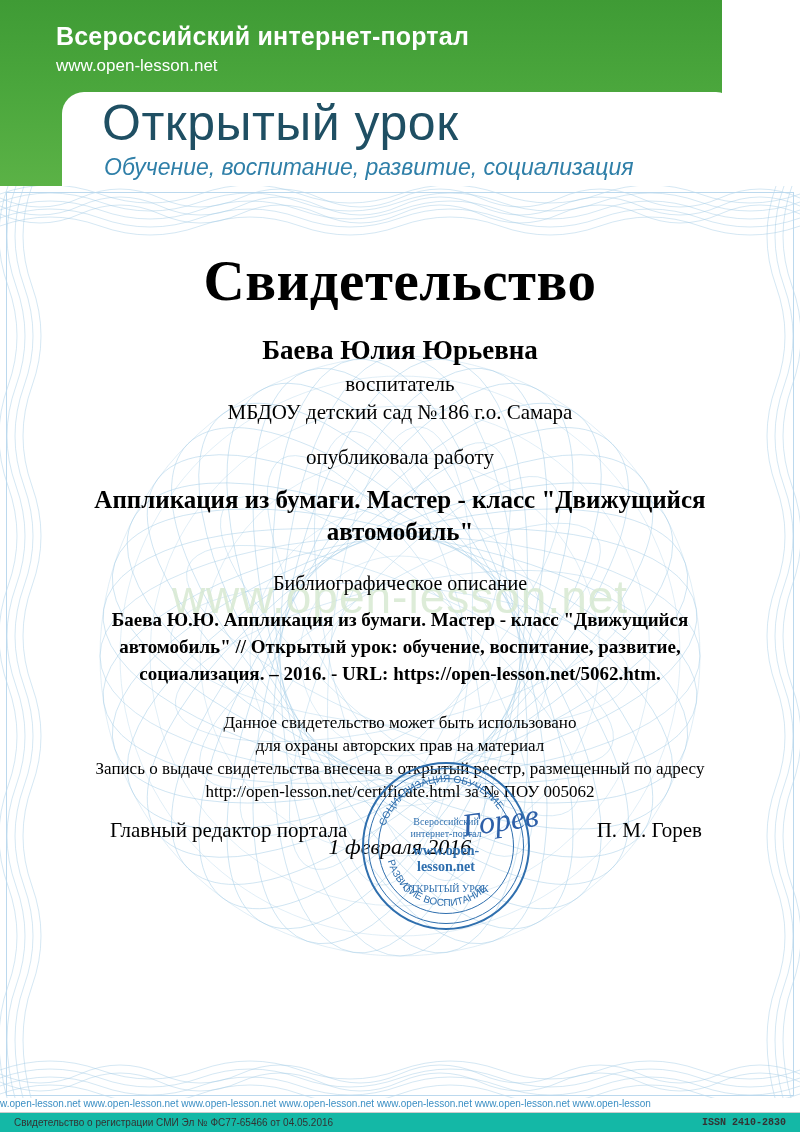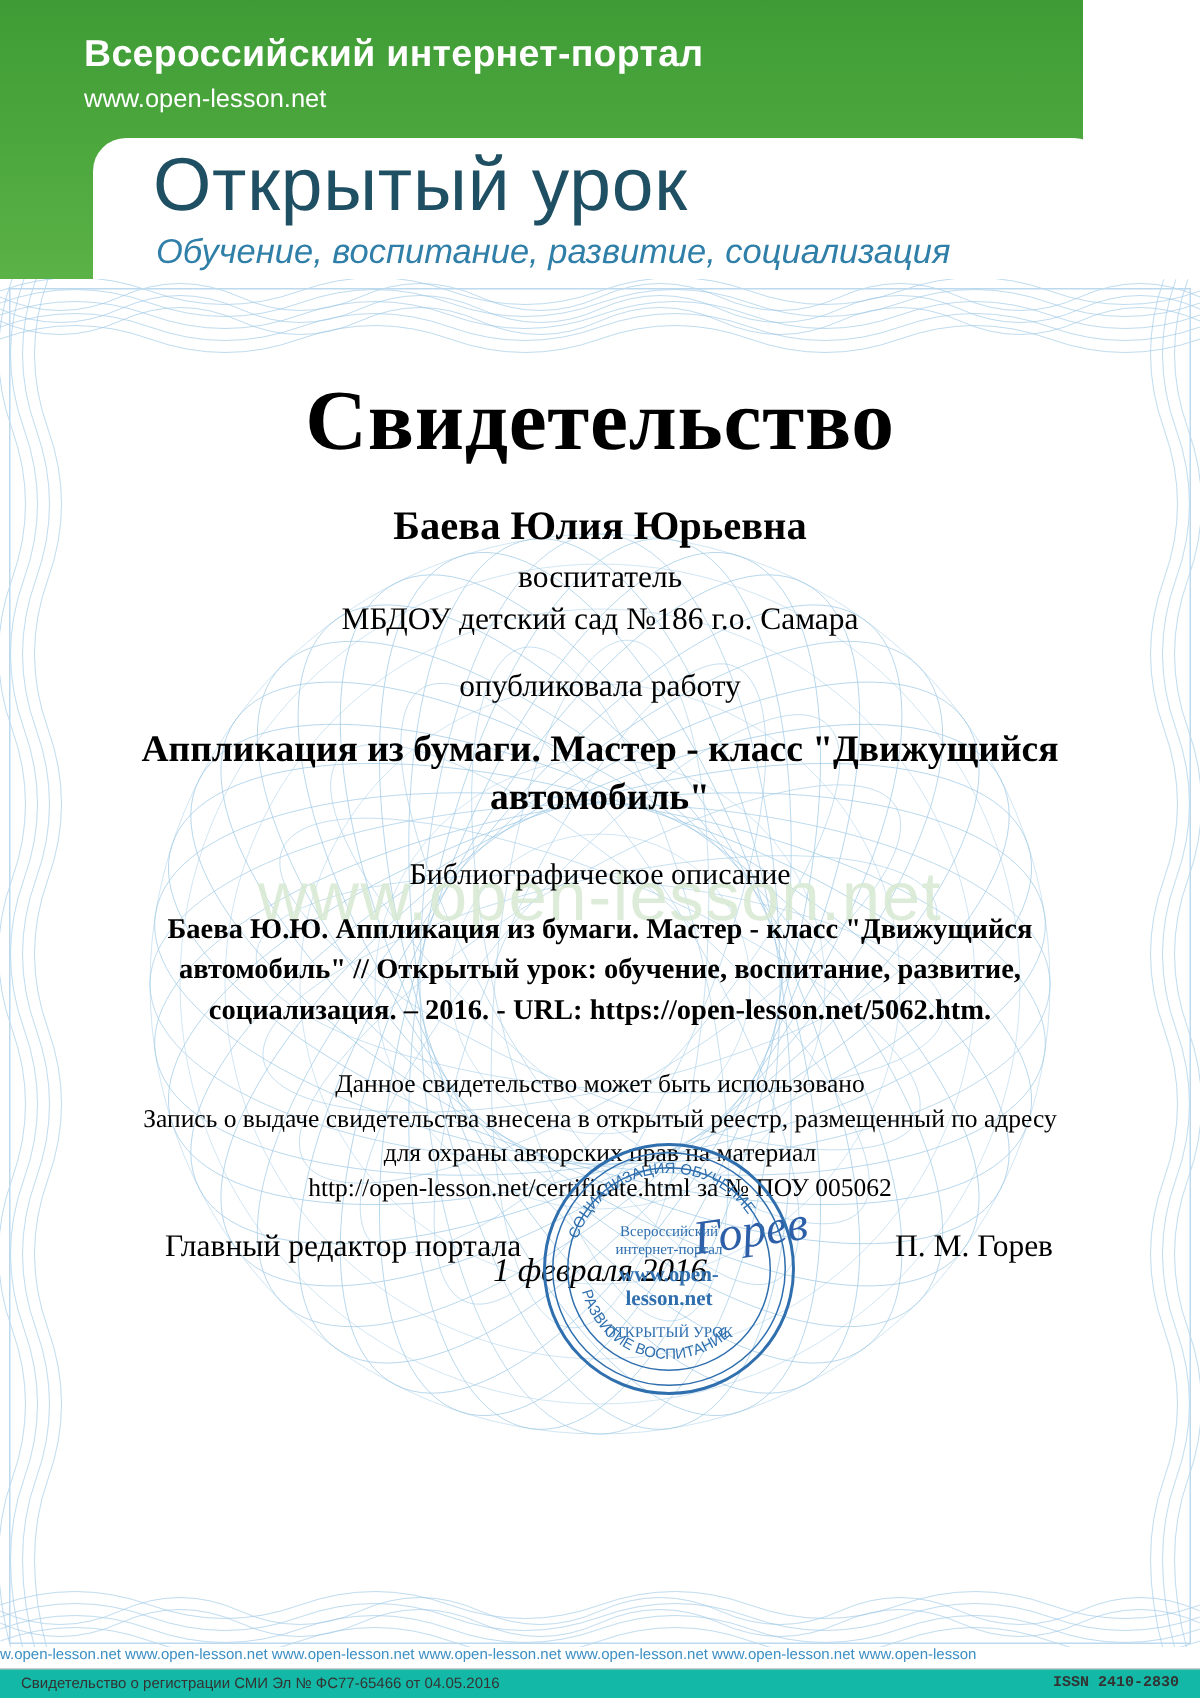--- a/index.html
+++ b/index.html
@@ -416,22 +416,22 @@
     <div class="cert-title">Свидетельство</div>
     <div class="person-name">Баева Юлия Юрьевна</div>
     <div class="person-role">воспитатель</div>
     <div class="person-org">МБДОУ детский сад №186 г.о. Самара</div>
     <div class="published-line">опубликовала работу</div>
     <div class="work-title">Аппликация из бумаги. Мастер - класс "Движущийся автомобиль"</div>
     <div class="biblio-label">Библиографическое описание</div>
     <div class="biblio-text">Баева Ю.Ю. Аппликация из бумаги. Мастер - класс "Движущийся автомобиль" // Открытый урок: обучение, воспитание, развитие, социализация. – 2016. - URL: https://open-lesson.net/5062.htm.</div>
     <div class="note">
       <div>Данное свидетельство может быть использовано</div>
+      <div>для охраны авторских прав на материал</div>
       <div>Запись о выдаче свидетельства внесена в открытый реестр, размещенный по адресу</div>
-      <div>для охраны авторских прав на материал</div>
       <div>http://open-lesson.net/certificate.html за № ПОУ 005062</div>
     </div>
     <div class="date">1 февраля 2016</div>
   </div>
 
   <div class="sign-row">
     <div class="sign-role">Главный редактор портала</div>
     <div class="signature-script">Горев</div>
     <div class="sign-name">П. М. Горев</div>
   </div>

